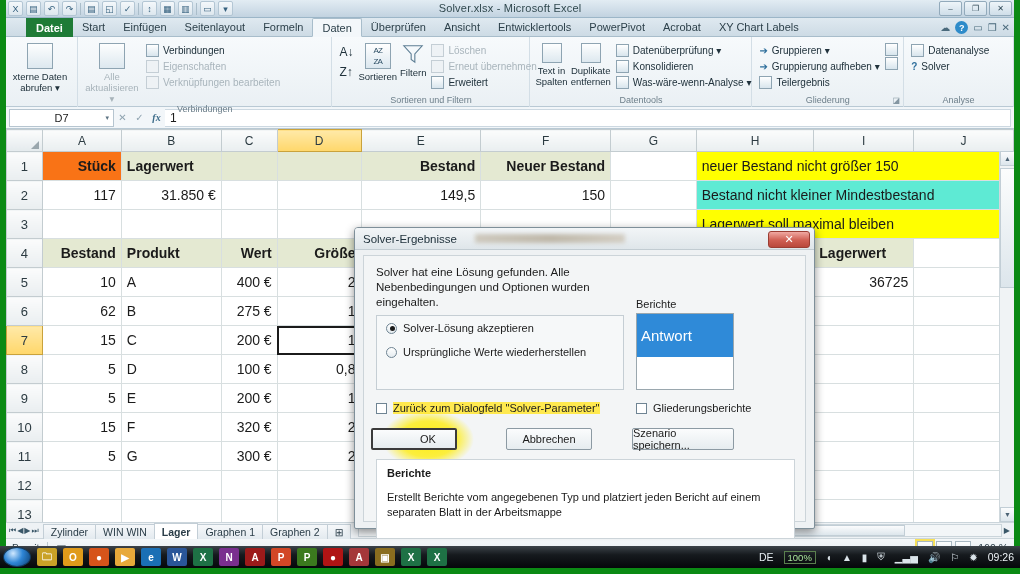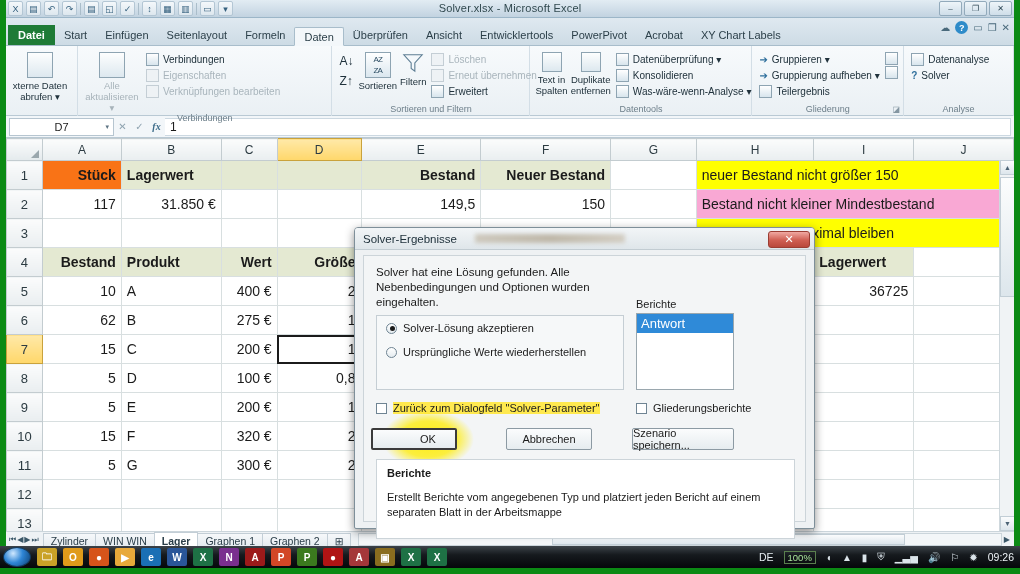--- a/index.html
+++ b/index.html
@@ -22,22 +22,22 @@
     display:flex;align-items:center;justify-content:center; font-size:9px; color:#35607e; }
   .qat-sep { width:1px;height:12px;background:#aabdca; }
   #wintitle { position:absolute; left:0;right:0; top:2px; text-align:center;
     font-size:11px; color:#31494f; letter-spacing:.2px; }
   #winbtns { position:absolute; right:2px; top:1px; display:flex; gap:2px; }
   .wbtn { width:23px;height:15px;border:1px solid #92aabb;border-radius:2px;
     background:linear-gradient(#eef5f9,#cfdee9); font-size:8px; color:#2d4654;
     display:flex;align-items:center;justify-content:center; }
 
   
-  #tabstrip { position:relative; height:28px; background:linear-gradient(#dfe9f0,#cddbe5);
-    border-bottom:1px solid #a8bdcb; display:flex; align-items:flex-end; padding-left:2px; }
+  #tabstrip { position:relative; height:19px; background:linear-gradient(#dfe9f0,#cddbe5);
+    border-bottom:1px solid #a8bdcb; display:flex; align-items:flex-start; padding-left:20px; }
   .tab { height:19px; padding:0 9px; line-height:19px; font-size:11px; color:#2b3f49;
     white-space:nowrap; }
   .tab.file { background:#1e7b36; color:#fff; font-weight:bold; height:20px; line-height:20px;
     padding:0 10px; }
   .tab.active { background:#f3f7fa; border:1px solid #a8bdcb; border-bottom:1px solid #f3f7fa;
     border-radius:2px 2px 0 0; margin-bottom:-1px; }
   #helpbtns { position:absolute; right:4px; top:3px; display:flex; gap:5px; align-items:center; }
   .hb { font-size:10px; color:#4a6a7c; }
   .hb.q { width:13px;height:13px;border-radius:50%;background:#2e8bc9;color:#fff;
     display:flex;align-items:center;justify-content:center;font-size:9px;font-weight:bold; }
@@ -163,22 +163,22 @@
     background:linear-gradient(#fff,#e5ecf0); position:relative; flex:0 0 11px; }
   .radio.on:after { content:""; position:absolute; left:2.5px; top:2.5px;
     width:5px;height:5px;border-radius:50%;background:#1b1b1b; }
   .chk-row { display:flex; align-items:center; gap:6px; font-size:11px; }
   .chk { width:11px;height:11px;border:1px solid #6f8493;background:#fff; flex:0 0 11px; }
   #chkback { position:absolute; left:12px; top:146px; }
   #chkback .hl { background:#ffe94f; }
   #berichte-lbl { position:absolute; left:272px; top:42px; font-size:11px; }
   #berlist { position:absolute; left:272px; top:57px; width:98px; height:77px;
     background:#fff; border:1px solid #9aa7ae; }
-  #berlist .item { background:#2f8ad8; color:#fff; font-size:13px;
-    padding:2px 4px; }
+  #berlist .item { background:#2f8ad8; color:#fff; font-size:15px;
+    padding:13px 4px; }
   #chkglied { position:absolute; left:272px; top:146px; }
   .dbtn { position:absolute; height:22px; border:1px solid #8c9aa3; border-radius:2px;
     background:linear-gradient(#fbfcfd,#e6ecef); font-size:11px;
     display:flex; align-items:center; justify-content:center; color:#1b1b1b; }
   #btn-ok { left:7px; top:172px; width:86px; border:2px solid #3b3b3b;padding-left:28px; }
   #btn-cancel { left:142px; top:172px; width:86px; }
   #btn-scenario { left:268px; top:172px; width:102px; }
   #helpbox { position:absolute; left:12px; top:203px; right:10px; height:80px;
     background:#fff; border:1px solid #ccd4d9; padding:7px 10px; }
   #helpbox .h { font-size:11px; font-weight:bold; margin-bottom:11px; }
@@ -464,21 +464,21 @@
             </tr>
             <tr>
               <th class="rowhdr">2</th>
               <td class="num">117</td>
               <td class="num">31.850 €</td>
               <td class=""></td>
               <td class=""></td>
               <td class="num">149,5</td>
               <td class="num">150</td>
               <td class=""></td>
-              <td class="note" colspan="3" style="background: #f9a8d4;">Bestand nicht kleiner Mindestbestand</td>
+              <td class="note" colspan="3" style="background: #5eead4;">Bestand nicht kleiner Mindestbestand</td>
             </tr>
             <tr>
               <th class="rowhdr">3</th>
               <td class=""></td>
               <td class=""></td>
               <td class=""></td>
               <td class=""></td>
               <td class=""></td>
               <td class=""></td>
               <td class=""></td>

